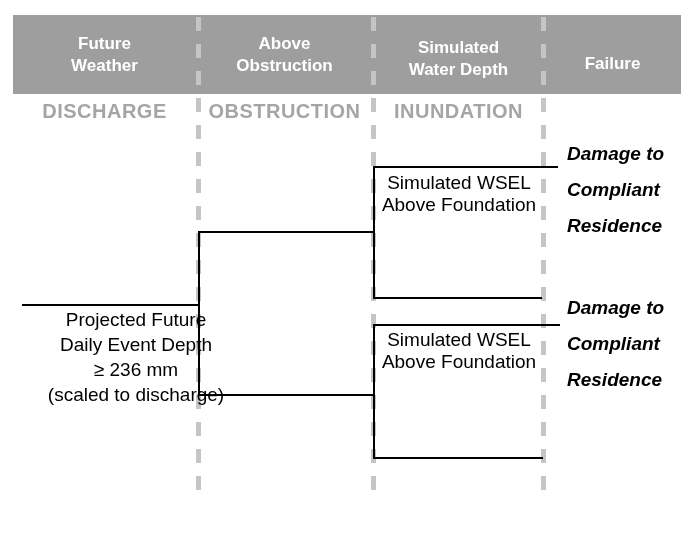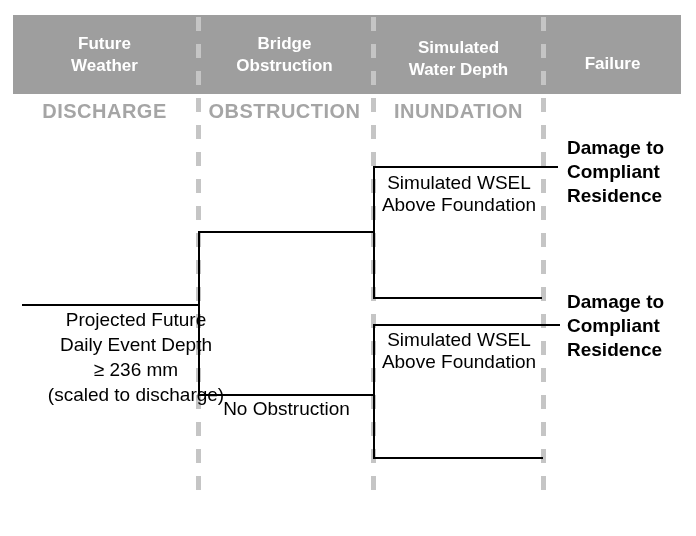--- a/index.html
+++ b/index.html
@@ -46,33 +46,33 @@
   
   .tlabel{
     position:absolute;
     color:var(--text,#000000);
     font-size:19px;line-height:22px;
     text-align:center;white-space:pre-line;
     z-index:4;
   }
   .tlabel.root{line-height:25px;}
   .tlabel.outcome{
-    font-weight:bold;line-height:24px;text-align:left;
+    font-weight:bold;line-height:36px;text-align:left;font-style:italic;
   }
 </style>
 </head>
 <body>
 
 <div id="canvas">
 
   <div class="band" style="left:13px;top:15px;width:668px;height:79px;"></div>
 
   <div class="hcol" style="left:13px;top:15px;width:183px;height:79px;">Future
 Weather</div>
-  <div class="hcol" style="left:196px;top:15px;width:177px;height:79px;">Bridge
+  <div class="hcol" style="left:196px;top:15px;width:177px;height:79px;">Above
 Obstruction</div>
   <div class="hcol" style="left:373px;top:15px;width:171px;height:88px;">Simulated
 Water Depth</div>
   <div class="hcol" style="left:544px;top:15px;width:137px;height:97px;">Failure</div>
 
   <div class="stage" style="left:13px;top:99px;width:183px;height:24px;">DISCHARGE</div>
   <div class="stage" style="left:196px;top:99px;width:177px;height:24px;">OBSTRUCTION</div>
   <div class="stage" style="left:373px;top:99px;width:171px;height:24px;">INUNDATION</div>
 
   <div class="dashv" style="left:196px;"></div>
@@ -87,21 +87,20 @@
   <div class="hline" style="left:373px;top:166px;width:185px;"></div>
   <div class="hline" style="left:373px;top:297px;width:169px;"></div>
   <div class="vline" style="left:373px;top:324px;height:135px;"></div>
   <div class="hline" style="left:373px;top:324px;width:187px;"></div>
   <div class="hline" style="left:373px;top:457px;width:170px;"></div>
 
   <div class="tlabel root" style="left:18px;top:307px;width:186px;margin-left:25px;">Projected Future
 Daily Event Depth
 ≥ 236 mm
 (scaled to discharge)</div>
-  <div class="tlabel" style="left:198px;top:398px;width:177px;">No Obstruction</div>
   <div class="tlabel" style="left:378px;top:172px;width:162px;">Simulated WSEL
 Above Foundation</div>
   <div class="tlabel" style="left:378px;top:329px;width:162px;">Simulated WSEL
 Above Foundation</div>
   <div class="tlabel outcome" style="left:567px;top:136px;width:125px;">Damage to
 Compliant
 Residence</div>
   <div class="tlabel outcome" style="left:567px;top:290px;width:125px;">Damage to
 Compliant
 Residence</div>

